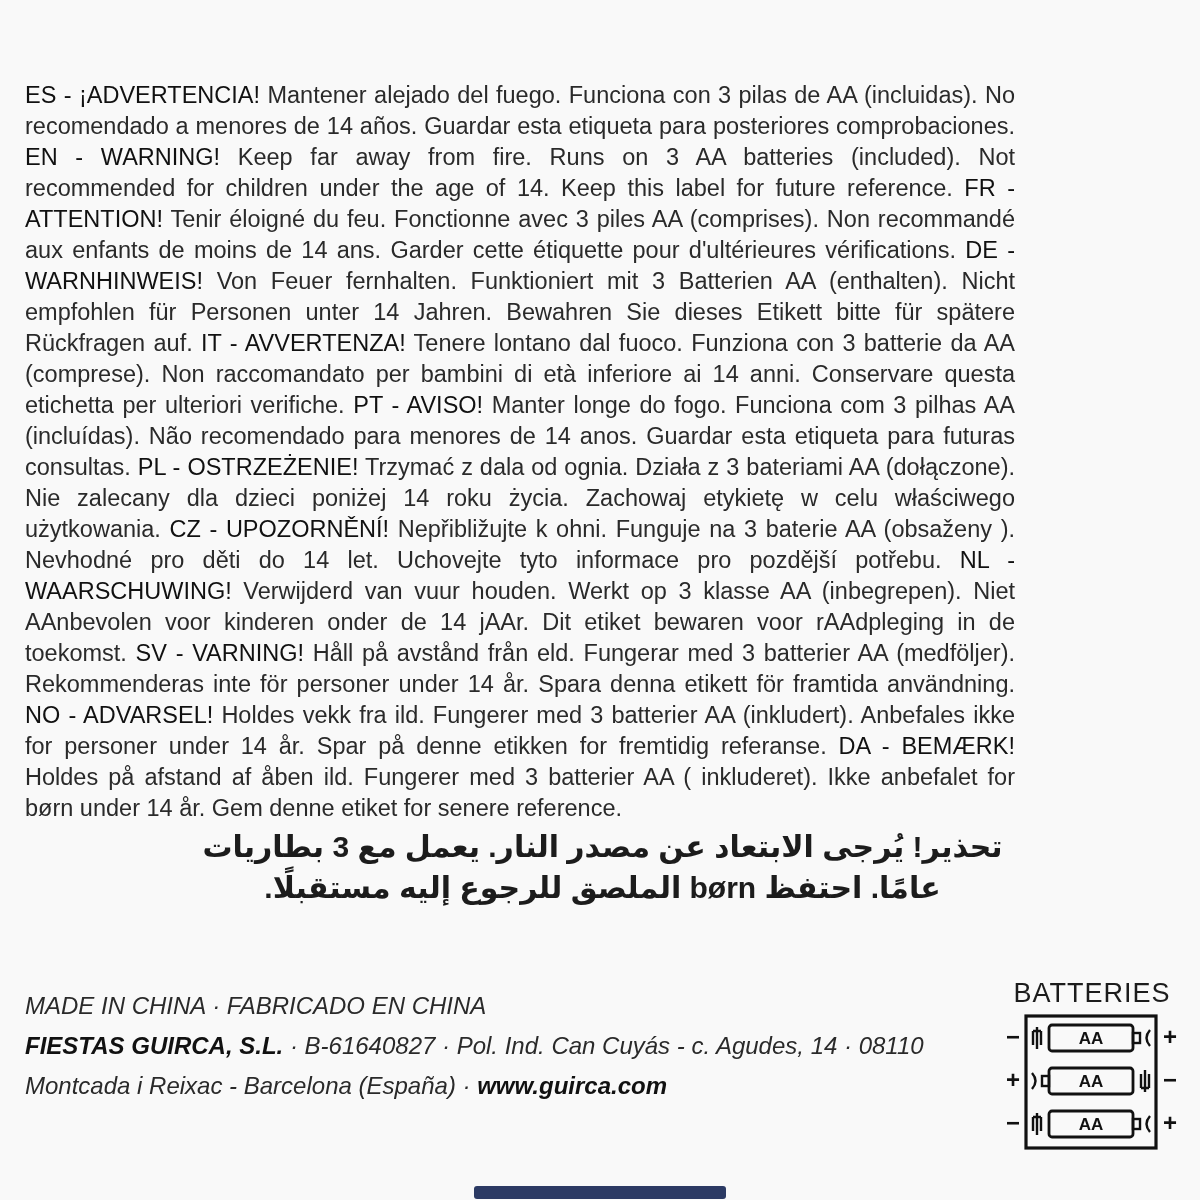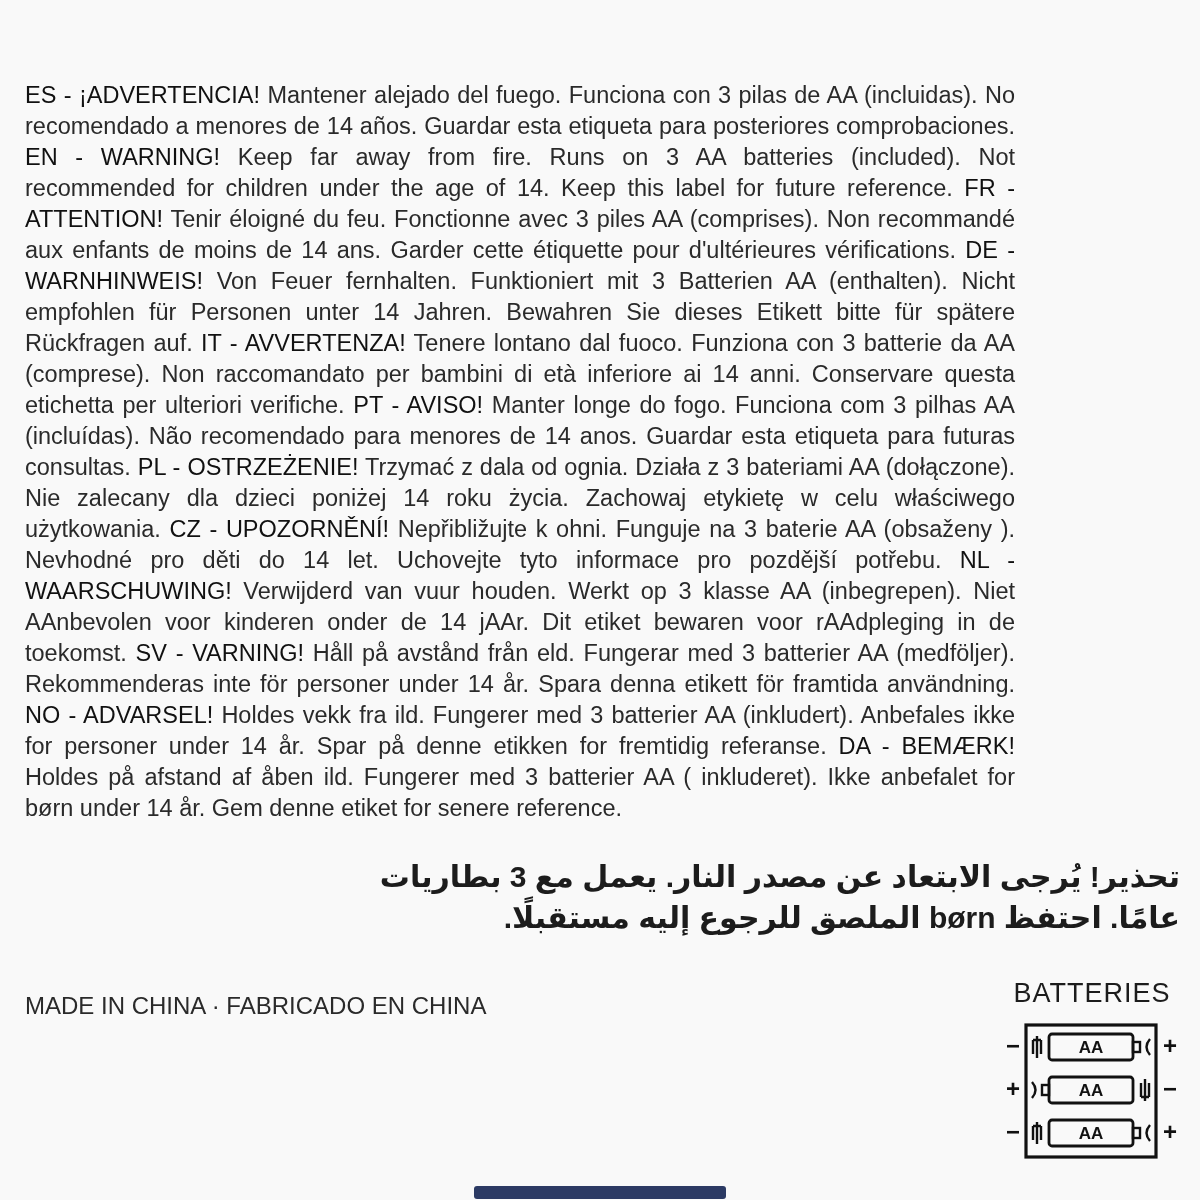--- a/index.html
+++ b/index.html
@@ -29,49 +29,50 @@
   }
   .main-text strong {
     font-weight: normal;
     color: #111;
   }
   .arabic-block {
     position: absolute;
     left: 25px;
     top: 826px;
     width: 1155px;
+    text-align: center;
     direction: rtl;
     font-weight: bold;
     font-size: 30px;
     line-height: 41px;
     color: #1c1c1c;
-    margin-top: 30px;
   }
   .footer {
     position: absolute;
     left: 25px;
     top: 986px;
     width: 990px;
     font-size: 24px;
     line-height: 40px;
     color: #2a2a2a;
+    font-style: italic;
   }
   .footer .bold { font-weight: bold; color: #111; }
   .batteries {
     position: absolute;
     right: 20px;
     top: 978px;
     width: 176px;
     text-align: center;
   }
   .batteries-title {
     font-size: 27px;
     letter-spacing: 1px;
     color: #1c1c1c;
-    margin-bottom: 12px;
+    margin-bottom: 3px;
     white-space: nowrap;
   }
   .batteries svg { display: block; }
   .bottom-bar {
     position: absolute;
     left: 50%;
     transform: translateX(-50%);
     bottom: 1px;
     width: 252px;
     height: 13px;
@@ -86,20 +87,26 @@
   <p class="main-text"><strong>ES - ¡ADVERTENCIA!</strong> Mantener alejado del fuego. Funciona con 3 pilas de AA (incluidas). No recomendado a menores de 14 años. Guardar esta etiqueta para posteriores comprobaciones. <strong>EN - WARNING!</strong> Keep far away from fire. Runs on 3 AA batteries (included). Not recommended for children under the age of 14. Keep this label for future reference. <strong>FR - ATTENTION!</strong> Tenir éloigné du feu. Fonctionne avec 3 piles AA (comprises). Non recommandé aux enfants de moins de 14 ans. Garder cette étiquette pour d'ultérieures vérifications. <strong>DE - WARNHINWEIS!</strong> Von Feuer fernhalten. Funktioniert mit 3 Batterien AA (enthalten). Nicht empfohlen für Personen unter 14 Jahren. Bewahren Sie dieses Etikett bitte für spätere Rückfragen auf. <strong>IT - AVVERTENZA!</strong> Tenere lontano dal fuoco. Funziona con 3 batterie da AA (comprese). Non raccomandato per bambini di età inferiore ai 14 anni. Conservare questa etichetta per ulteriori verifiche. <strong>PT - AVISO!</strong> Manter longe do fogo. Funciona com 3 pilhas AA (incluídas). Não recomendado para menores de 14 anos. Guardar esta etiqueta para futuras consultas. <strong>PL - OSTRZEŻENIE!</strong> Trzymać z dala od ognia. Działa z 3 bateriami AA (dołączone). Nie zalecany dla dzieci poniżej 14 roku życia. Zachowaj etykietę w celu właściwego użytkowania. <strong>CZ - UPOZORNĚNÍ!</strong> Nepřibližujte k ohni. Funguje na 3 baterie AA (obsaženy ). Nevhodné pro děti do 14 let. Uchovejte tyto informace pro pozdější potřebu. <strong>NL - WAARSCHUWING!</strong> Verwijderd van vuur houden. Werkt op 3 klasse AA (inbegrepen). Niet AAnbevolen voor kinderen onder de 14 jAAr. Dit etiket bewaren voor rAAdpleging in de toekomst. <strong>SV - VARNING!</strong> Håll på avstånd från eld. Fungerar med 3 batterier AA (medföljer). Rekommenderas inte för personer under 14 år. Spara denna etikett för framtida användning. <strong>NO - ADVARSEL!</strong> Holdes vekk fra ild. Fungerer med 3 batterier AA (inkludert). Anbefales ikke for personer under 14 år. Spar på denne etikken for fremtidig referanse. <strong>DA - BEMÆRK!</strong> Holdes på afstand af åben ild. Fungerer med 3 batterier AA ( inkluderet). Ikke anbefalet for børn under 14 år. Gem denne etiket for senere reference.</p>
 
   <div class="arabic-block">
     <div>تحذير! يُرجى الابتعاد عن مصدر النار. يعمل مع 3 بطاريات</div>
     <div>عامًا. احتفظ børn الملصق للرجوع إليه مستقبلًا.</div>
   </div>
 
   <div class="footer">
     <div>
       <span>MADE IN CHINA · FABRICADO EN CHINA</span>
+    </div>
+    <div>
+      <span class="bold">FIESTAS GUIRCA, S.L.</span><span> · B-61640827 · Pol. Ind. Can Cuyás - c. Agudes, 14 · 08110</span>
+    </div>
+    <div>
+      <span>Montcada i Reixac - Barcelona (España) · </span><span class="bold">www.guirca.com</span>
     </div>
   </div>
 
   <div class="batteries">
     <div class="batteries-title">BATTERIES</div>
     <svg width="176" height="142" viewBox="0 0 176 142" xmlns="http://www.w3.org/2000/svg" id="battery-svg">
         <rect x="22" y="4" width="130" height="132" fill="none" stroke="#111" stroke-width="3.2"></rect>
         <rect x="45" y="13" width="84" height="26" rx="3" fill="none" stroke="#111" stroke-width="2.8"></rect>
         <rect x="129" y="21" width="7" height="10" fill="none" stroke="#111" stroke-width="2.4"></rect>
         <path d="M29 19 v14 M33 15 v22 M37 19 v14 M29 19 h8" fill="none" stroke="#111" stroke-width="2.4"></path>

